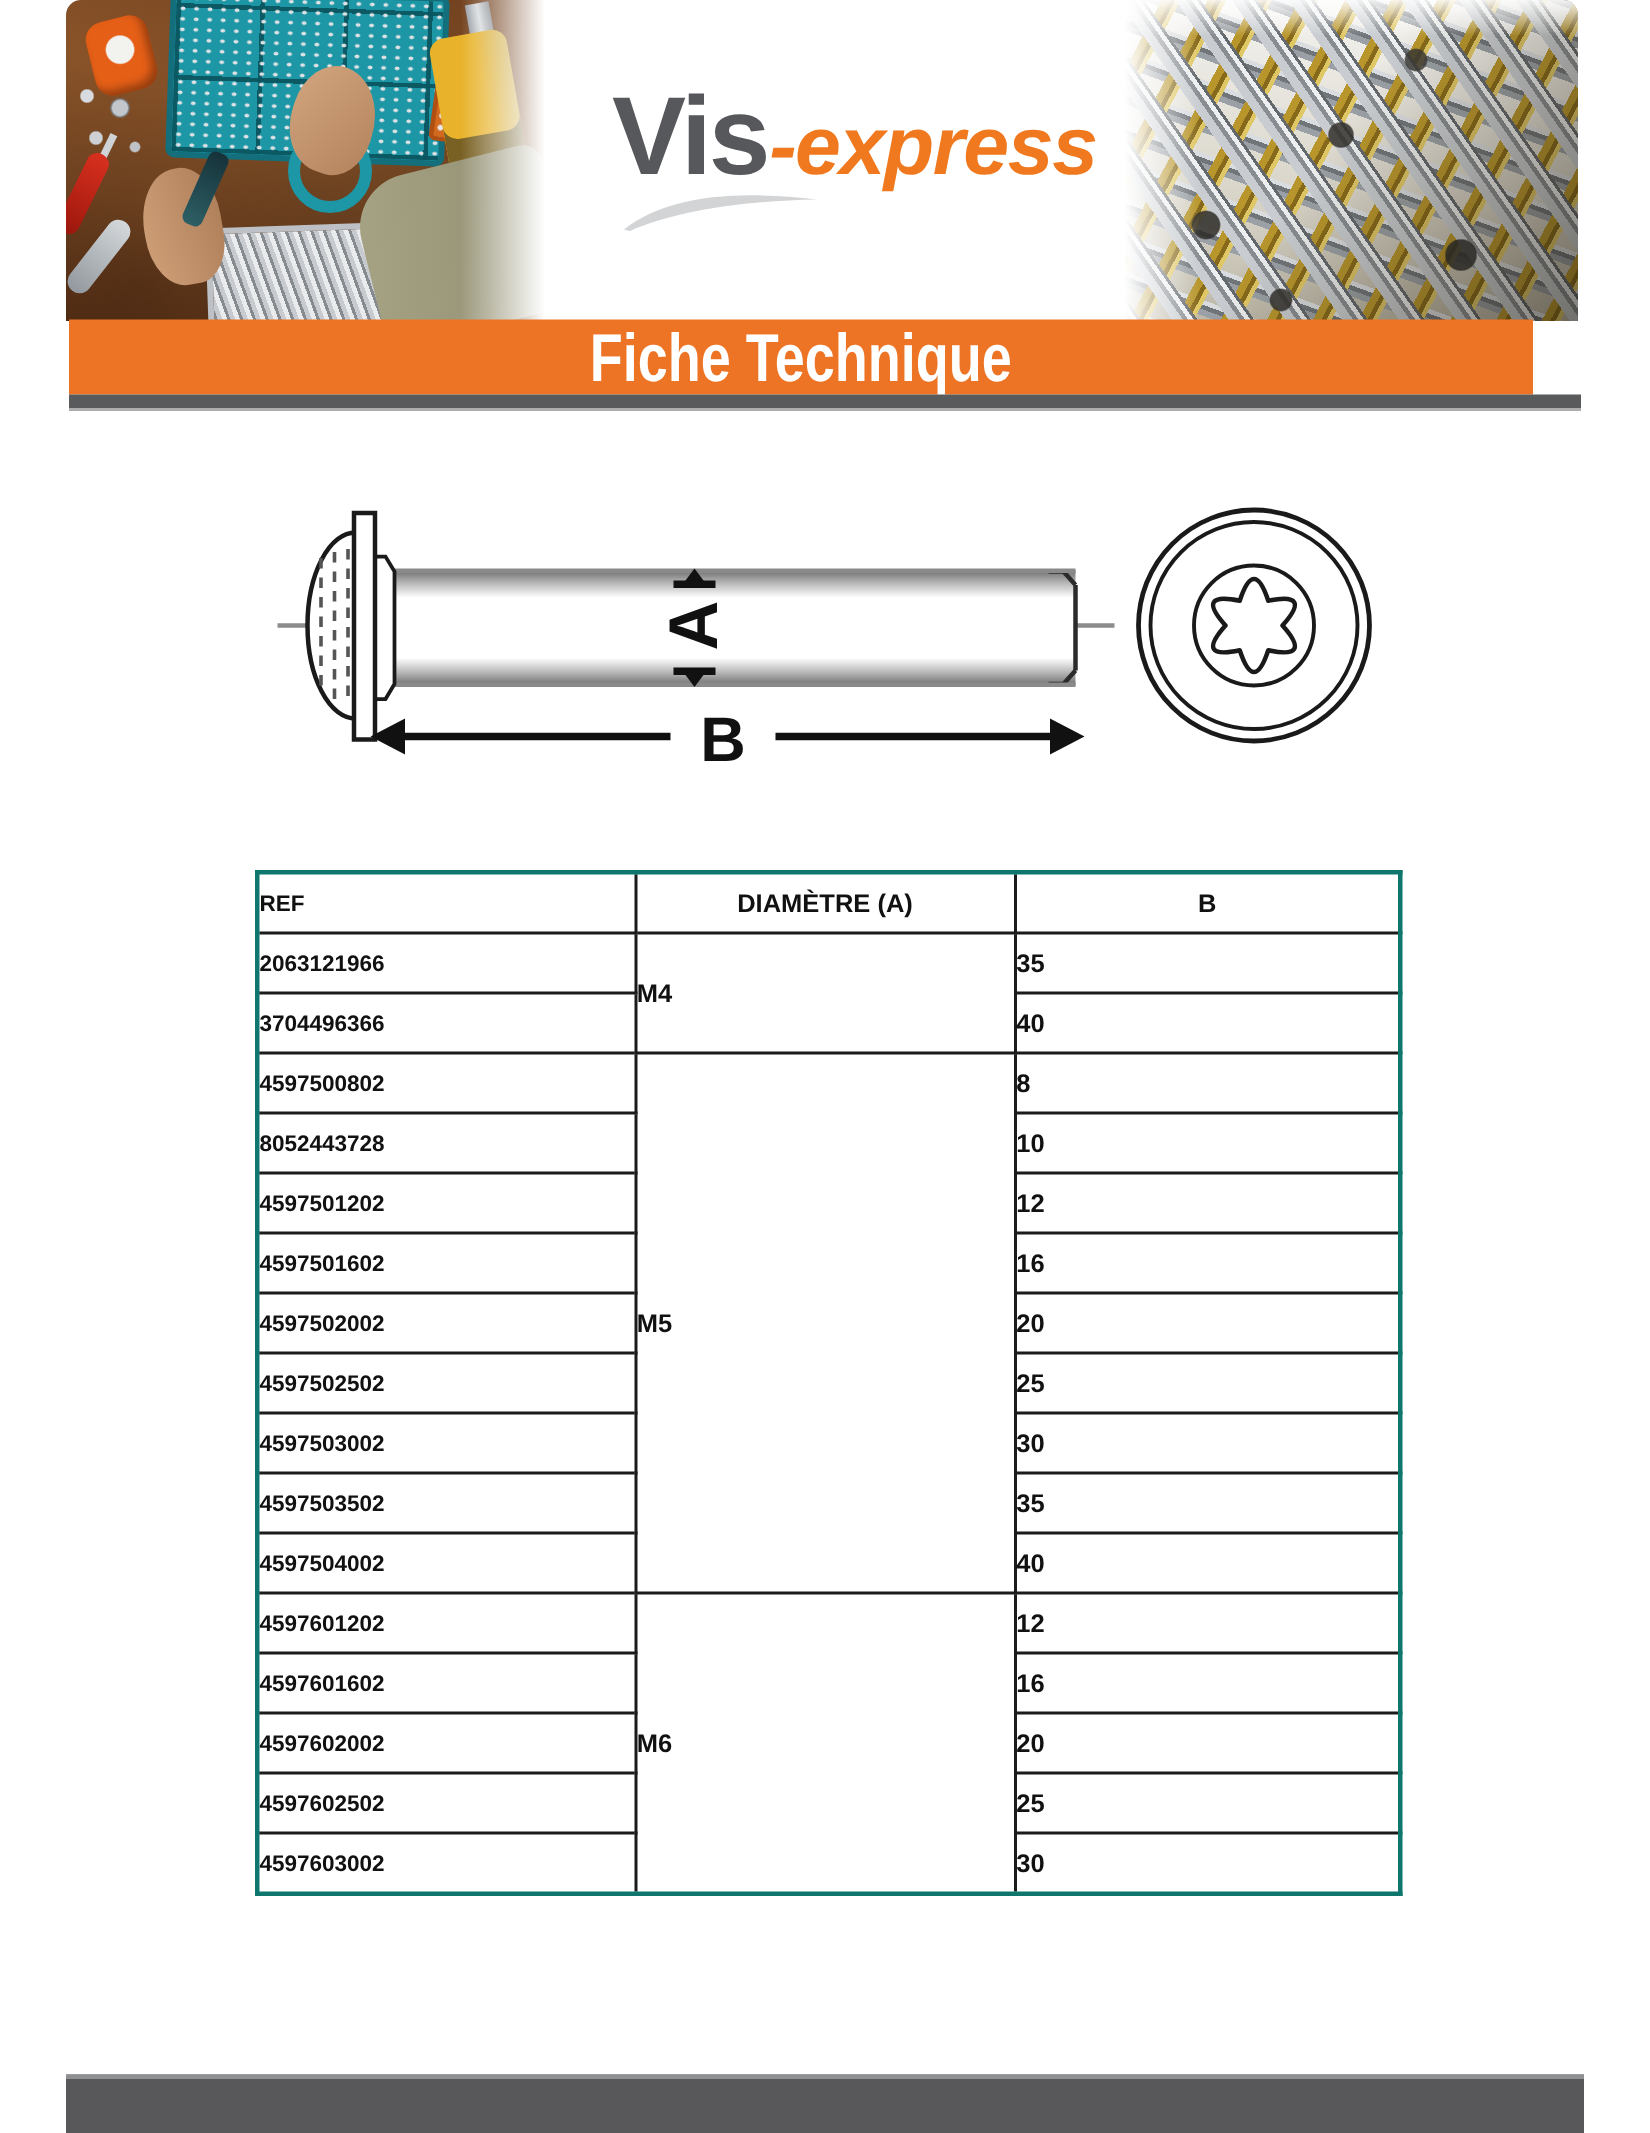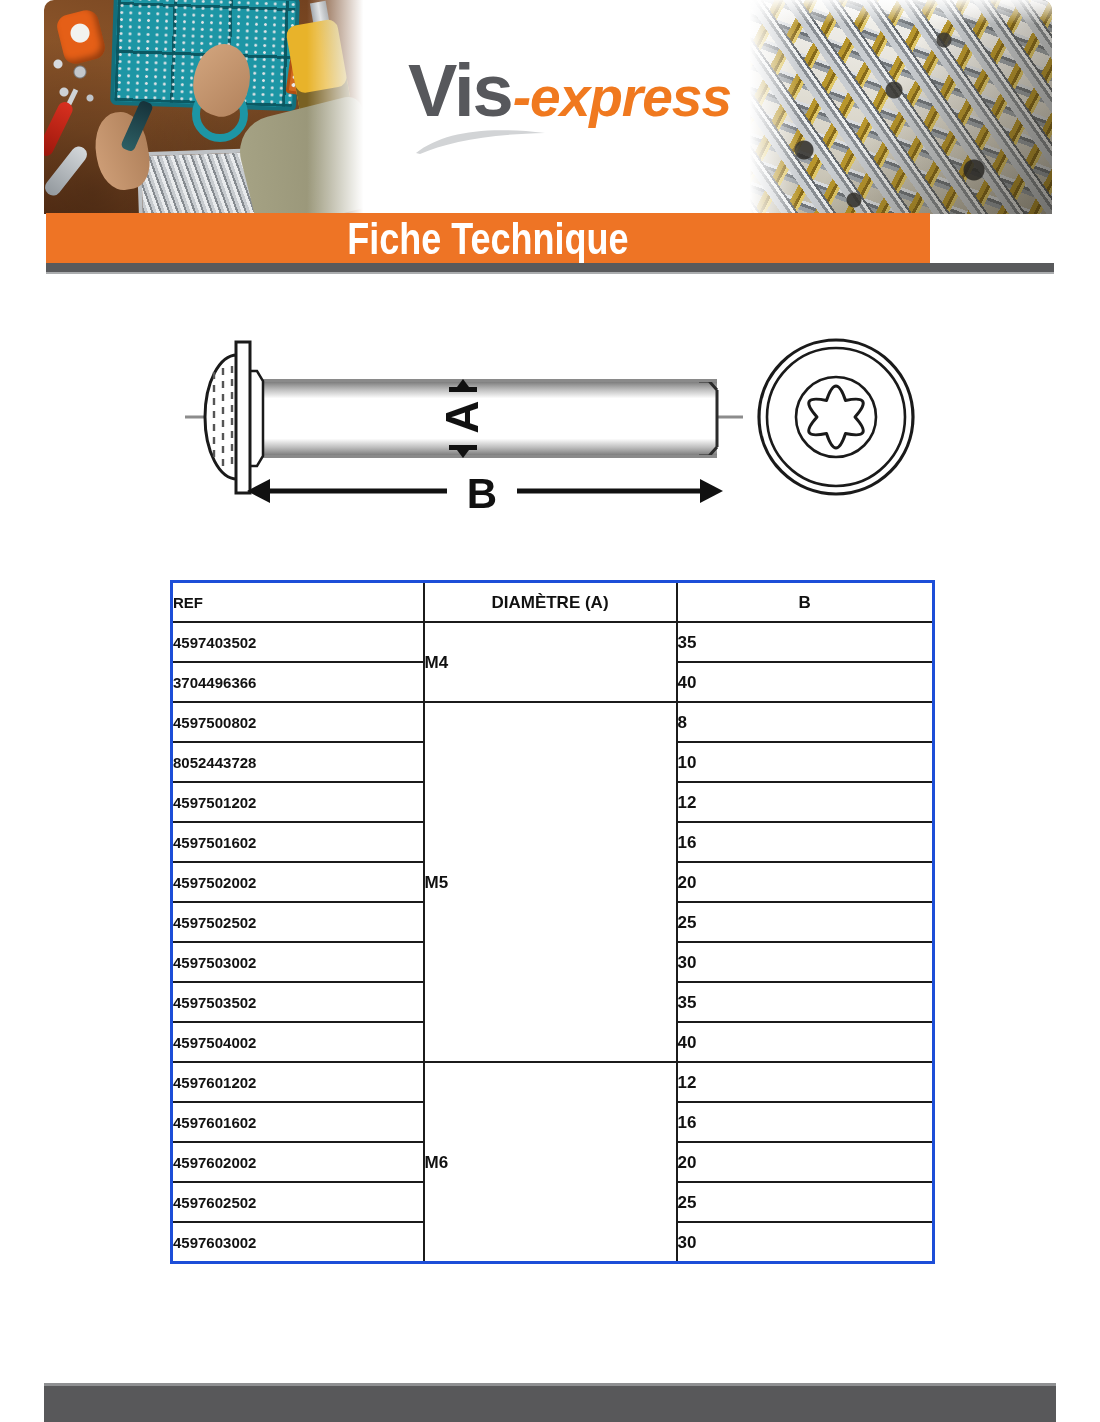--- a/index.html
+++ b/index.html
@@ -76,30 +76,30 @@
   .rp-fade{position:absolute;left:0;top:0;width:56px;height:100%;
     background:linear-gradient(to right, #fff 10%, rgba(255,255,255,0));}
   .rp-fade-top{position:absolute;left:0;top:0;width:100%;height:24px;
     background:linear-gradient(to bottom, rgba(255,255,255,.9), rgba(255,255,255,0));}
   
   .logo{position:absolute;left:408px;top:48px;display:flex;align-items:baseline;white-space:nowrap;}
   .logo-vis{font-size:74px;font-weight:700;color:#57585c;letter-spacing:-2px;}
   .logo-express{font-size:55px;font-weight:700;font-style:italic;color:#f0791f;letter-spacing:-1px;margin-left:1px;}
   .logo-swoosh{position:absolute;left:413px;top:127px;width:135px;height:28px;}
   
-  .banner{position:absolute;left:46px;top:213px;width:884px;height:50px;background:#ee7425;
+  .banner{position:absolute;left:46px;top:213px;width:976px;height:50px;background:#ee7425;
     display:flex;align-items:center;justify-content:center;}
   .banner-title{color:#fff;font-weight:700;font-size:45px;transform:scaleX(.8);letter-spacing:0;line-height:1;}
   .banner-strip{position:absolute;left:46px;top:263px;width:1008px;height:9px;background:#595a5c;}
   .banner-strip-light{position:absolute;left:46px;top:272px;width:1008px;height:2px;background:#abadaf;}
   
   .diagram{position:absolute;left:150px;top:328px;width:790px;height:212px;}
   
   .spec-table{position:absolute;left:170px;top:580px;border-collapse:collapse;table-layout:fixed;
-    border:3px solid #1d4ed8;color:#111;}
+    border:3px solid #0f766e;color:#111;}
   .spec-table col.c1{width:252px;} .spec-table col.c2{width:253px;} .spec-table col.c3{width:257px;}
   .spec-table th,.spec-table td{border:2px solid #1b1b1b;height:38px;padding:0;line-height:1;font-weight:700;background:#fff;}
   .th-ref,.td-ref{text-align:left;padding-left:8px;font-size:15px;}
   .th-dia,.th-b{font-size:17px;}
   .td-dia{text-align:left;font-size:17px;}
   .td-b{font-size:17px;}
   
   .footer-bar{position:absolute;left:44px;top:1383px;width:1012px;height:39px;background:#58585a;border-top:3px solid #8f9092;box-sizing:border-box;}
 </style>
 </head>
@@ -197,21 +197,21 @@
       </colgroup>
     <thead>
       <tr>
         <th class="th-ref">REF</th>
         <th class="th-dia">DIAMÈTRE (A)</th>
         <th class="th-b">B</th>
       </tr>
     </thead>
     <tbody id="spec-body">
         <tr>
-          <td class="td-ref">4597403502</td>
+          <td class="td-ref">2063121966</td>
           <td class="td-dia" rowspan="2">M4</td>
           <td class="td-b">35</td>
         </tr>
         <tr>
           <td class="td-ref">3704496366</td>
           <td class="td-b">40</td>
         </tr>
         <tr>
           <td class="td-ref">4597500802</td>
           <td class="td-dia" rowspan="9">M5</td>

